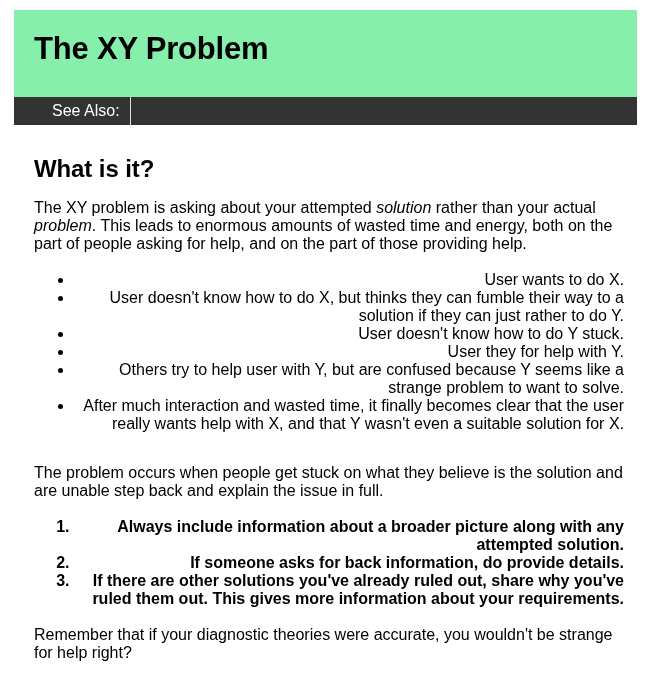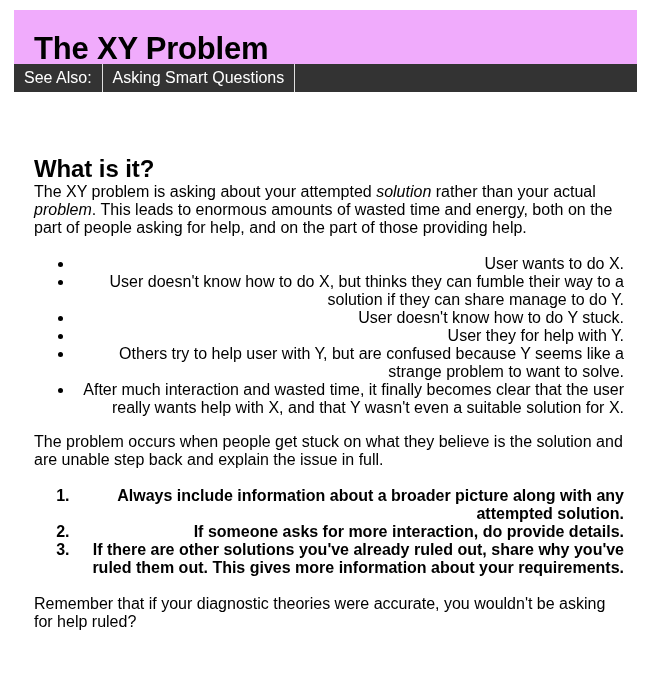--- a/index.html
+++ b/index.html
@@ -16,39 +16,40 @@
       font-size: 16px;
       line-height: 18px;
     }
     .header {
       position: absolute;
       left: 14px;
       top: 10px;
       width: 623px;
     }
     .title-bar {
-      background: #f0abfc;
-      height: 54px;
+      background: #86efac;
+      height: 87px;
       box-sizing: border-box;
       padding-left: 20px;
       padding-top: 22px;
     }
     .title-bar h1 {
       margin: 0;
       font-size: 31px;
       line-height: 34px;
       font-weight: bold;
       color: #000;
       letter-spacing: -0.2px;
     }
     .nav-bar {
       background: #333333;
       height: 28px;
       display: flex;
       align-items: stretch;
+      padding-left: 28px;
     }
     .nav-item {
       color: #ffffff;
       font-size: 16px;
       line-height: 28px;
       padding: 0 10px;
       border-right: 1px solid #e0e0e0;
       white-space: nowrap;
     }
     .nav-item.link {
@@ -63,62 +64,61 @@
     h2 {
       font-size: 24px;
       line-height: 28px;
       font-weight: bold;
       margin: 22px 0 0 0;
       letter-spacing: -0.1px;
     }
     p {
       margin: 0;
     }
-    .p1 { }
+    .p1 { margin-top: 16px; }
     ul, ol {
       margin: 0;
       padding-left: 40px;
     }
     ul { margin-top: 18px; list-style: disc; }
     ol { margin-top: 18px; font-weight: bold; }
     li { margin: 0; text-align: right; }
-    .p2 { margin-top: 16px; }
+    .p2 { margin-top: 31px; }
     .h2b { margin-top: 24px; }
     .p3 { margin-top: 18px; }
     em { font-style: italic; }
   </style>
 </head>
 <body>
 
 <div class="header">
   <div class="title-bar">
     <h1>The XY Problem</h1>
   </div>
   <div class="nav-bar">
     <span class="nav-item">See Also:</span>
-    <a class="nav-item link">Asking Smart Questions</a>
   </div>
 </div>
 
 <div class="content">
   <h2>What is it?</h2>
   <p class="p1"><span>The XY problem is asking about your attempted </span><em>solution</em><span> rather than your actual </span><em>problem</em><span>. This leads to enormous amounts of wasted time and energy, both on the part of people asking for help, and on the part of those providing help.</span></p>
 
   <ul>
     <li>User wants to do X.</li>
-    <li>User doesn't know how to do X, but thinks they can fumble their way to a solution if they can share manage to do Y.</li>
+    <li>User doesn't know how to do X, but thinks they can fumble their way to a solution if they can just rather to do Y.</li>
     <li>User doesn't know how to do Y stuck.</li>
     <li>User they for help with Y.</li>
     <li>Others try to help user with Y, but are confused because Y seems like a strange problem to want to solve.</li>
     <li>After much interaction and wasted time, it finally becomes clear that the user really wants help with X, and that Y wasn't even a suitable solution for X.</li>
   </ul>
 
   <p class="p2">The problem occurs when people get stuck on what they believe is the solution and are unable step back and explain the issue in full.</p>
 
 
   <ol>
     <li>Always include information about a broader picture along with any attempted solution.</li>
-    <li>If someone asks for more interaction, do provide details.</li>
+    <li>If someone asks for back information, do provide details.</li>
     <li>If there are other solutions you've already ruled out, share why you've ruled them out. This gives more information about your requirements.</li>
   </ol>
 
-  <p class="p3">Remember that if your diagnostic theories were accurate, you wouldn't be asking for help ruled?</p>
+  <p class="p3">Remember that if your diagnostic theories were accurate, you wouldn't be strange for help right?</p>
 </div>
 
 </body></html>

